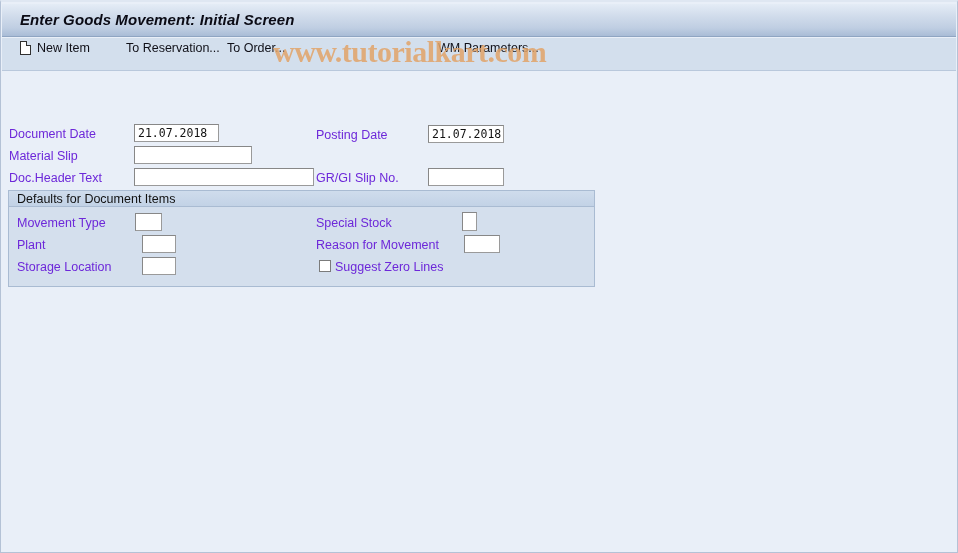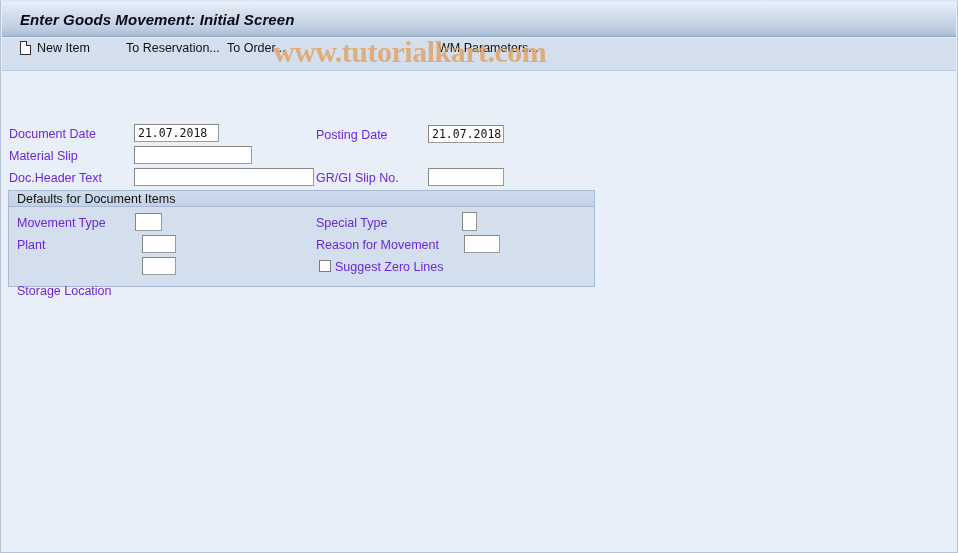--- a/index.html
+++ b/index.html
@@ -252,30 +252,30 @@
 
   <div class="group" style="left:7px; top:188px; width:587px; height:97px;">
     <div class="group-head">
       <span class="gh-text">Defaults for Document Items</span>
     </div>
     <div class="group-body">
 
       <div class="lbl" style="left:8px; top:6px;">Movement Type</div>
       <div class="fld" style="left:126px; top:4px; width:27px;"></div>
 
-      <div class="lbl" style="left:307px; top:6px;">Special Type</div>
+      <div class="lbl" style="left:307px; top:6px;">Special Stock</div>
       <div class="fld" style="left:453px; top:3px; width:15px; height:19px;"></div>
 
       <div class="lbl" style="left:8px; top:28px;">Plant</div>
       <div class="fld" style="left:133px; top:26px; width:34px;"></div>
 
       <div class="lbl" style="left:307px; top:28px;">Reason for Movement</div>
       <div class="fld" style="left:455px; top:26px; width:36px;"></div>
 
-      <div class="lbl" style="left:8px; top:50px;margin-top:24px;">Storage Location</div>
+      <div class="lbl" style="left:8px; top:50px;">Storage Location</div>
       <div class="fld" style="left:133px; top:48px; width:34px;"></div>
 
       <div class="cbx" style="left:310px; top:51px;"></div>
       <div class="lbl" style="left:326px; top:50px;">Suggest Zero Lines</div>
 
     </div>
   </div>
 
 
 </div>

